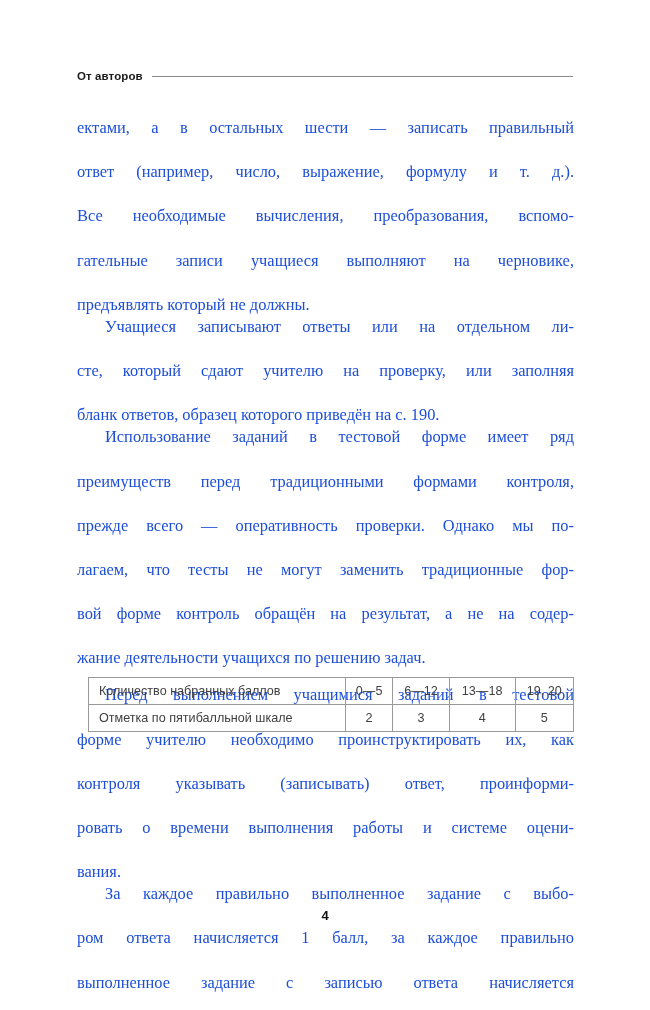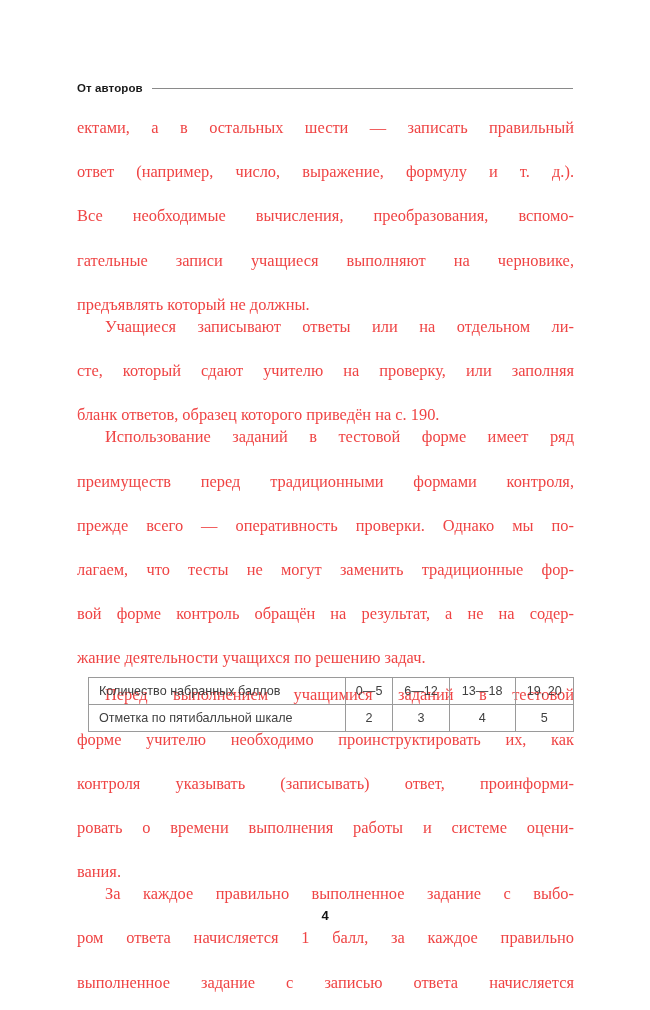--- a/index.html
+++ b/index.html
@@ -16,21 +16,21 @@
     width: 650px;
     height: 1010px;
     background: #ffffff;
     overflow: hidden;
     box-sizing: border-box;
   }
   
   .running-head {
     position: absolute;
     left: 77px;
-    top: 82px;
+    top: 70px;
     width: 496px;
     display: flex;
     align-items: center;
     gap: 9px;
   }
   .running-head-title {
     font-family: "Liberation Sans", "DejaVu Sans", sans-serif;
     font-weight: bold;
     font-size: 11.5px;
     letter-spacing: 0.1px;
@@ -48,21 +48,21 @@
     left: 77px;
     top: 117px;
     width: 497px;
   }
   p.para {
     margin: 0;
     font-size: 16.4px;
     line-height: 22.1px;
     text-align: justify;
     text-indent: 28px;
-    color: #ef4444;
+    color: #1d4ed8;
     hyphens: manual;
     -webkit-hyphens: manual;
   }
   p.para.no-indent {
     text-indent: 0;
   }
   p.para .line {
     display: block;
     white-space: pre;
     text-indent: 0;

